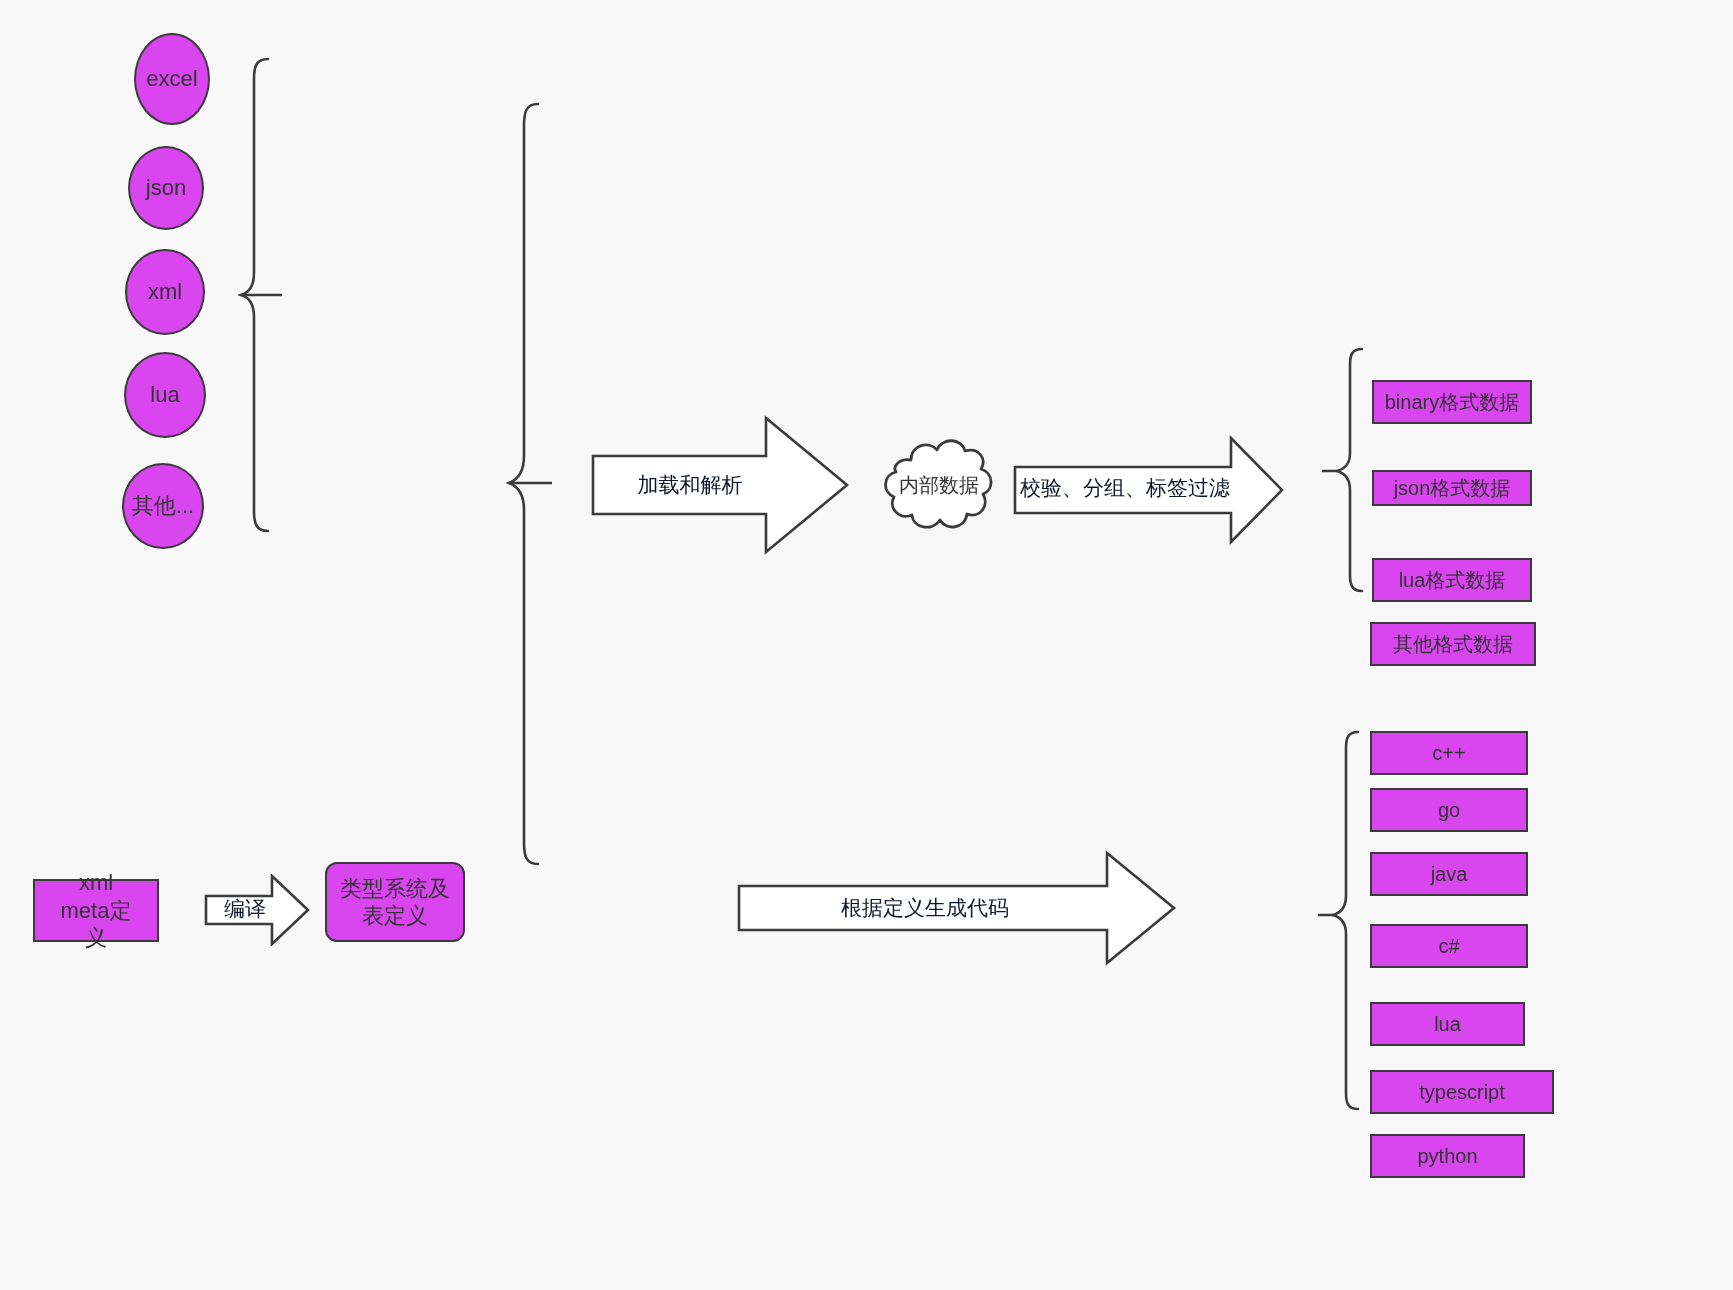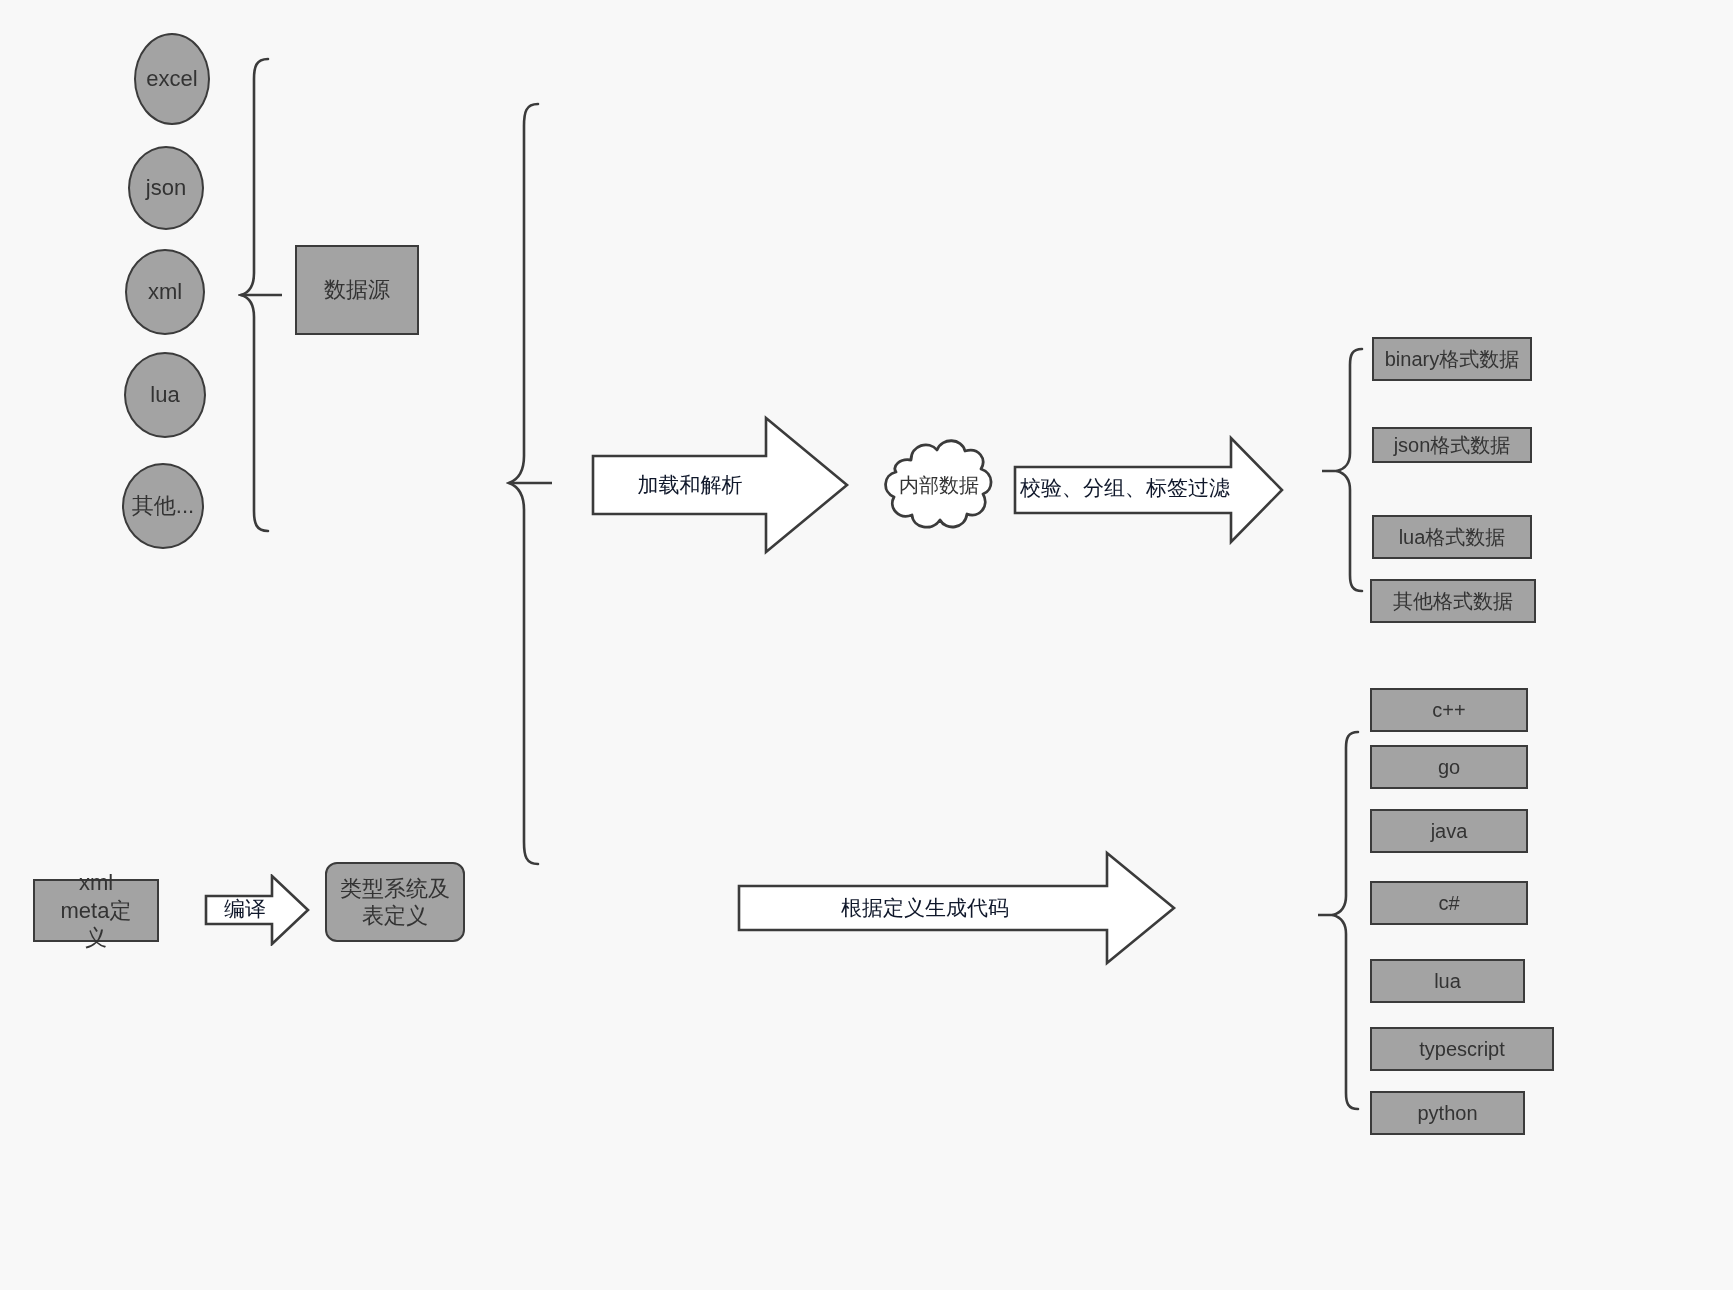--- a/index.html
+++ b/index.html
@@ -19,38 +19,39 @@
     background: #f8f8f8;
     overflow: hidden;
   }
   .node {
     position: absolute;
     box-sizing: border-box;
     display: flex;
     align-items: center;
     justify-content: center;
     text-align: center;
-    background: #a3a3a3;
+    background: #d946ef;
     border: 2.5px solid #3b3b3b;
     color: #333333;
     line-height: 1.25;
   }
   .circle {
     border-radius: 50%;
     font-size: 22px;
   }
   .rect {
     font-size: 22px;
   }
   .rect-round {
     border-radius: 12px;
     font-size: 22px;
   }
   .small-rect {
     font-size: 20px;
+    margin-top: 43px;
   }
   .brace, .arrow-svg, .cloud-svg {
     position: absolute;
   }
   .arrow-label {
     position: absolute;
     display: flex;
     align-items: center;
     justify-content: center;
     font-size: 21px;
@@ -87,23 +88,20 @@
   </div>
   <div class="node circle" style="left:122px; top:463px; width:82px; height:86px;">
     <span>其他...</span>
   </div>
 
   <svg class="brace" style="left:238px; top:55px;" width="44" height="480" viewBox="0 0 44 480">
     <path d="M30 4 C18 4 16 12 16 24 L16 218 C16 232 10 238 3 240 C10 242 16 248 16 262 L16 456 C16 468 18 476 30 476" fill="none" stroke="#3b3b3b" stroke-width="2.6" stroke-linecap="round"></path>
     <path d="M3 240 L44 240" fill="none" stroke="#3b3b3b" stroke-width="2.6" stroke-linecap="round"></path>
   </svg>
 
-  <div class="node rect" style="left:295px; top:245px; width:124px; height:90px;">
-    <span>数据源</span>
-  </div>
 
   <svg class="brace" style="left:506px; top:100px;" width="46" height="770" viewBox="0 0 46 770">
     <path d="M32 4 C20 4 18 12 18 26 L18 356 C18 372 11 380 3 383 C11 386 18 394 18 410 L18 742 C18 756 20 764 32 764" fill="none" stroke="#3b3b3b" stroke-width="2.6" stroke-linecap="round"></path>
     <path d="M3 383 L46 383" fill="none" stroke="#3b3b3b" stroke-width="2.6" stroke-linecap="round"></path>
   </svg>
 
   <svg class="arrow-svg" style="left:590px; top:415px;" width="260" height="140" viewBox="0 0 260 140">
     <path d="M3 41 L176 41 L176 3 L257 70 L176 137 L176 99 L3 99 Z" fill="#ffffff" stroke="#3b3b3b" stroke-width="2.6" stroke-linejoin="miter"></path>
   </svg>
   <div class="arrow-label" style="left:600px; top:465px; width:180px; height:40px;">加载和解析</div>

